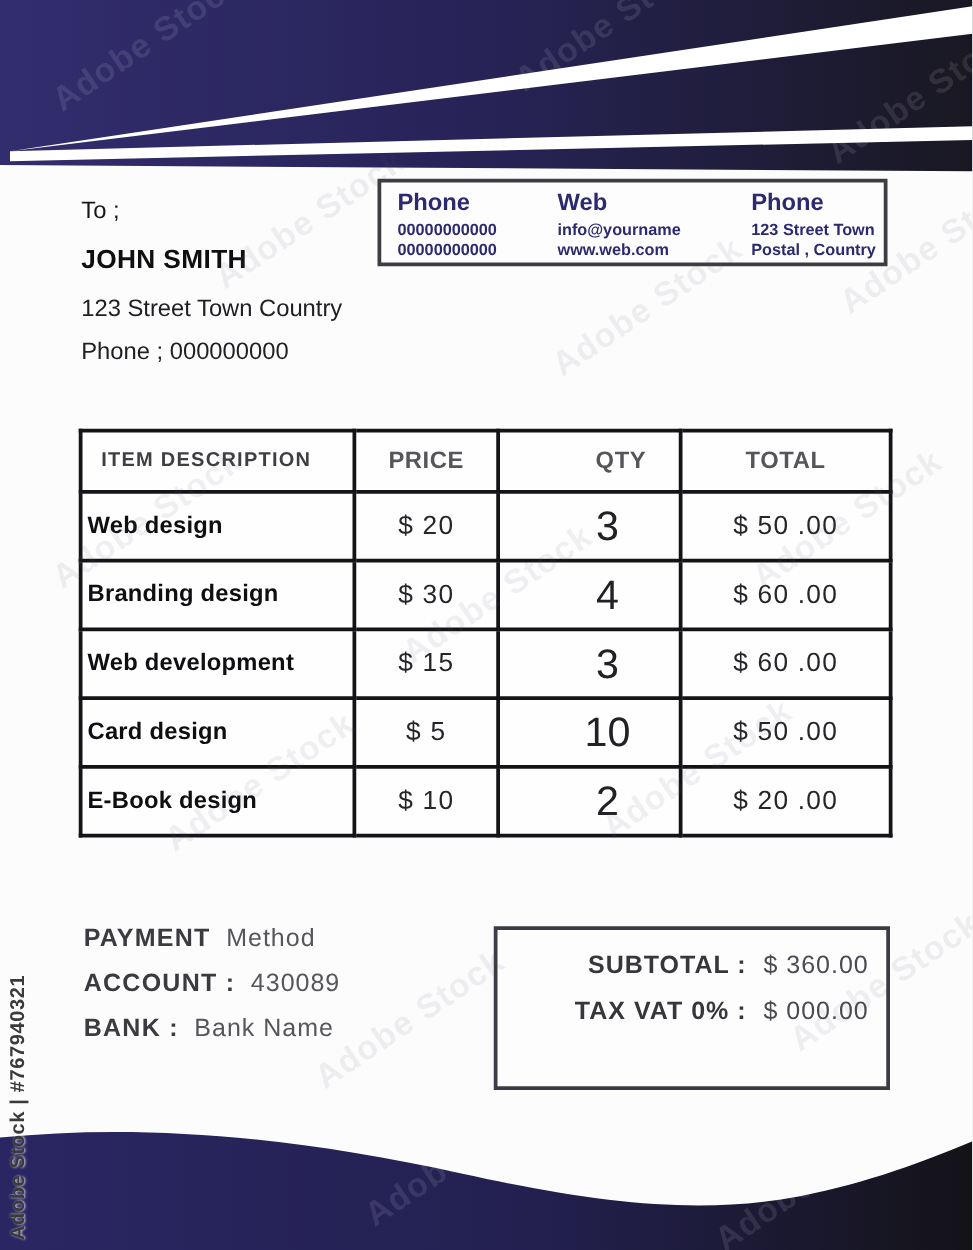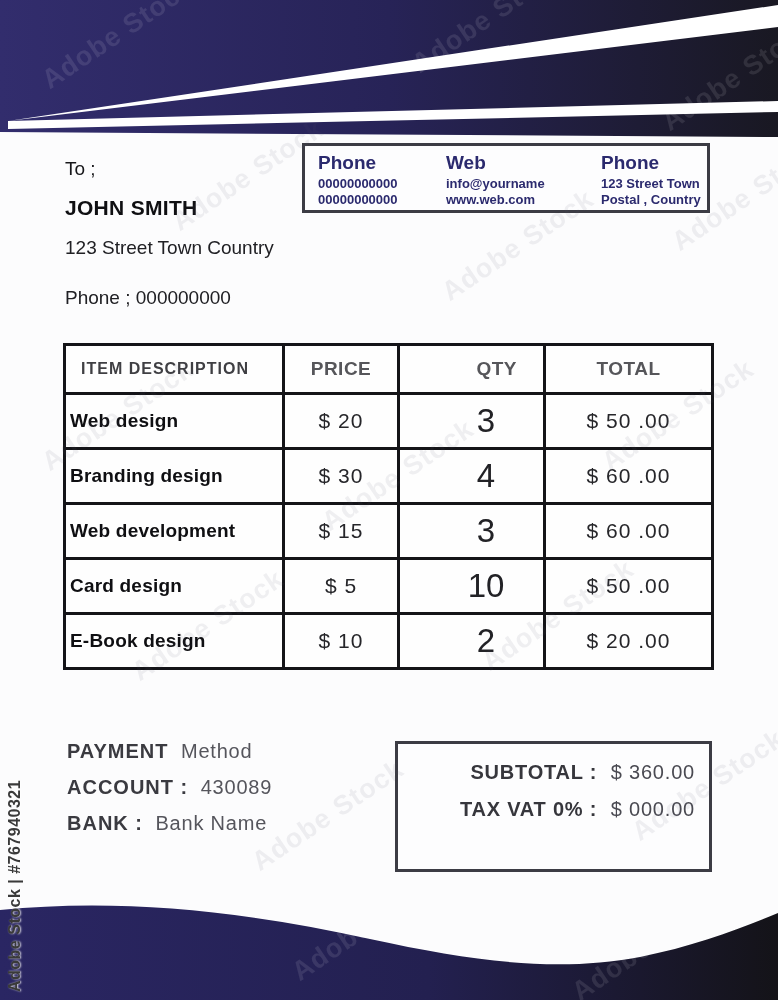--- a/index.html
+++ b/index.html
@@ -10,21 +10,21 @@
     font-family:"Liberation Sans",sans-serif;color:#1a1a1e;
   }
   svg{display:block;}
   .hdr-svg{position:absolute;top:0;left:0;}
   .ftr-svg{position:absolute;top:855px;left:0;}
 
   
   .to-block{position:absolute;left:65px;top:158px;}
   .to-line{font-size:19px;color:#17171a;margin-bottom:16px;}
   .to-name{font-size:21px;font-weight:bold;letter-spacing:.3px;margin-bottom:17px;color:#0f0f12;}
-  .to-addr{font-size:19px;margin-bottom:28px;color:#202024;}
+  .to-addr{font-size:19px;margin-bottom:12px;color:#202024;}
   .to-phone{font-size:19px;color:#202024;}
 
   
   .contact-box{
     position:absolute;left:302px;top:143px;width:408px;height:70px;
     border:3px solid #3c3c44;background:#fdfdfe;
     display:flex;padding:6px 0 0 13px;
   }
   .cb-col{display:flex;flex-direction:column;}
   .cb-col.c1{width:128px;}

